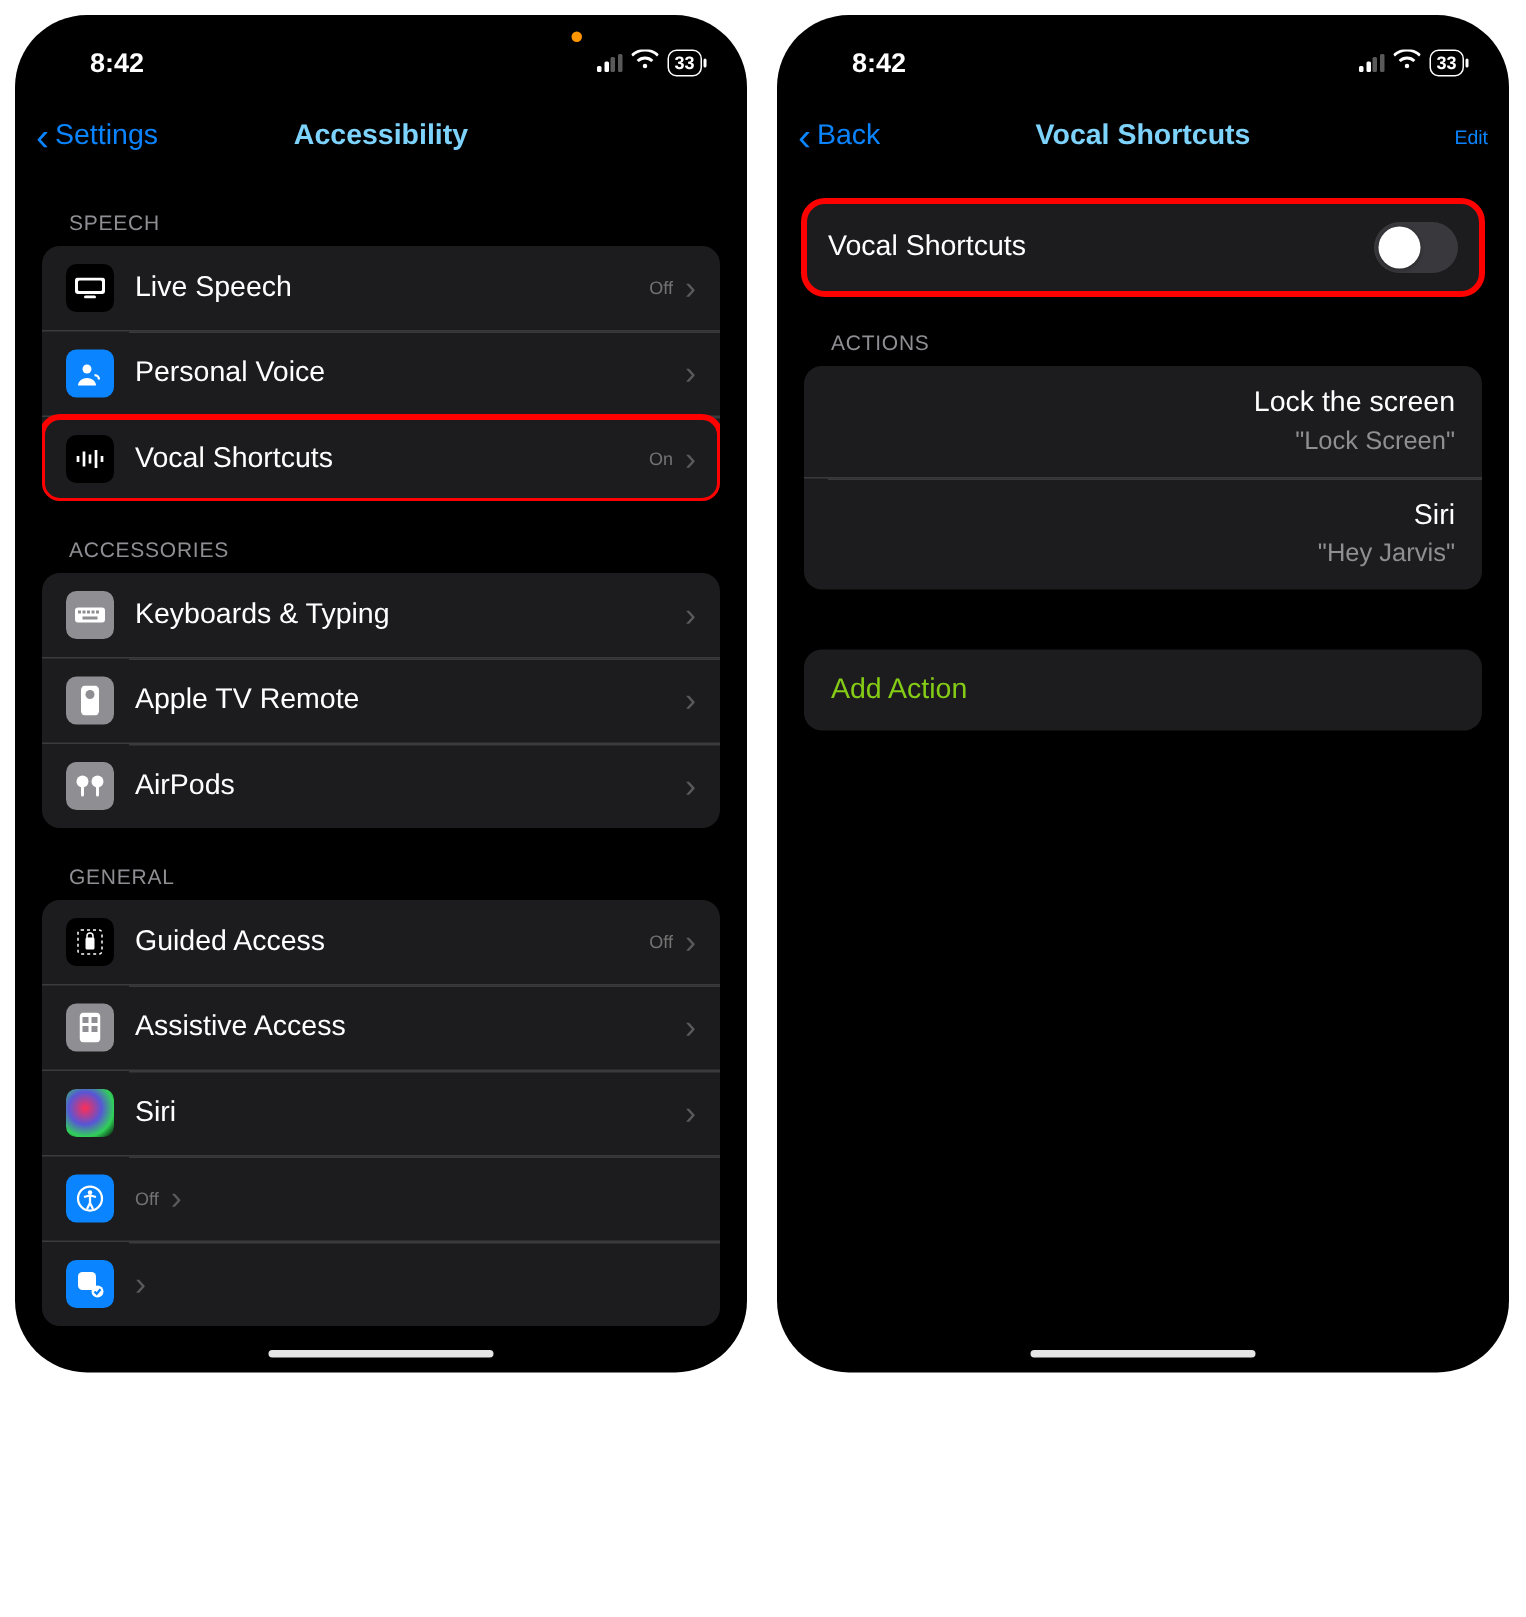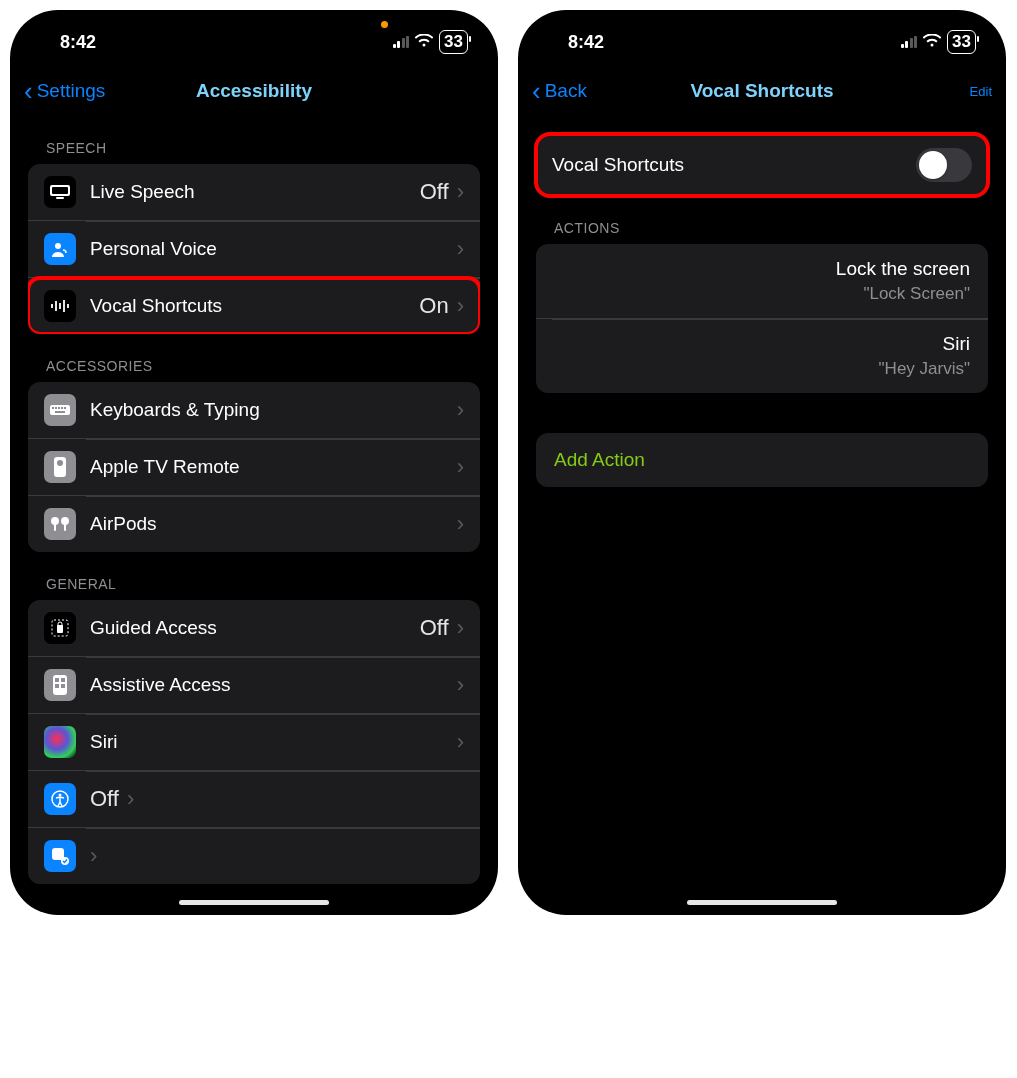--- a/index.html
+++ b/index.html
@@ -41,21 +41,21 @@
   }
   .cell-bars { display: inline-flex; align-items: flex-end; gap: 1.5px; height: 12px; }
   .cell-bars span { width: 3px; background: #fff; border-radius: 1px; }
   .cell-bars .b1 { height: 4px; }
   .cell-bars .b2 { height: 7px; }
   .cell-bars .b3 { height: 10px; opacity: .35; }
   .cell-bars .b4 { height: 12px; opacity: .35; }
   .wifi { font-size: 16px; line-height: 1; }
   .batt {
     border: 1.5px solid #fff; border-radius: 6px; padding: 1px 4px;
-    font-size: 17px; font-weight: 700; position: relative;
+    font-size: 12px; font-weight: 700; position: relative;
   }
   .batt::after {
     content: ""; position: absolute; right: -4px; top: 5px;
     width: 2px; height: 6px; background: #fff; border-radius: 1px;
   }
   
   .nav-bar {
     height: 50px;
     display: flex;
     align-items: center;
@@ -102,21 +102,21 @@
     width: 32px; height: 32px; border-radius: 7px;
     display: flex; align-items: center; justify-content: center;
     flex: 0 0 32px; margin-right: 14px;
     font-size: 16px; color: #fff;
   }
   .row-label {
     color: #fff; font-size: 19px; flex: 1;
     white-space: nowrap; overflow: hidden; text-overflow: ellipsis;
   }
   .row-value {
-    color: #e5e5e5; font-size: 22px; margin-right: 8px;
+    color: #737373; font-size: 12px; margin-right: 8px;
   }
   .row-chevron {
     color: #5a5a5e; font-size: 22px; font-weight: 300;
   }
   .highlight {
     outline: 4px solid #ff0000; outline-offset: -2px;
     border-radius: 14px;
   }
   .group .row.highlight-row {
     position: relative;

